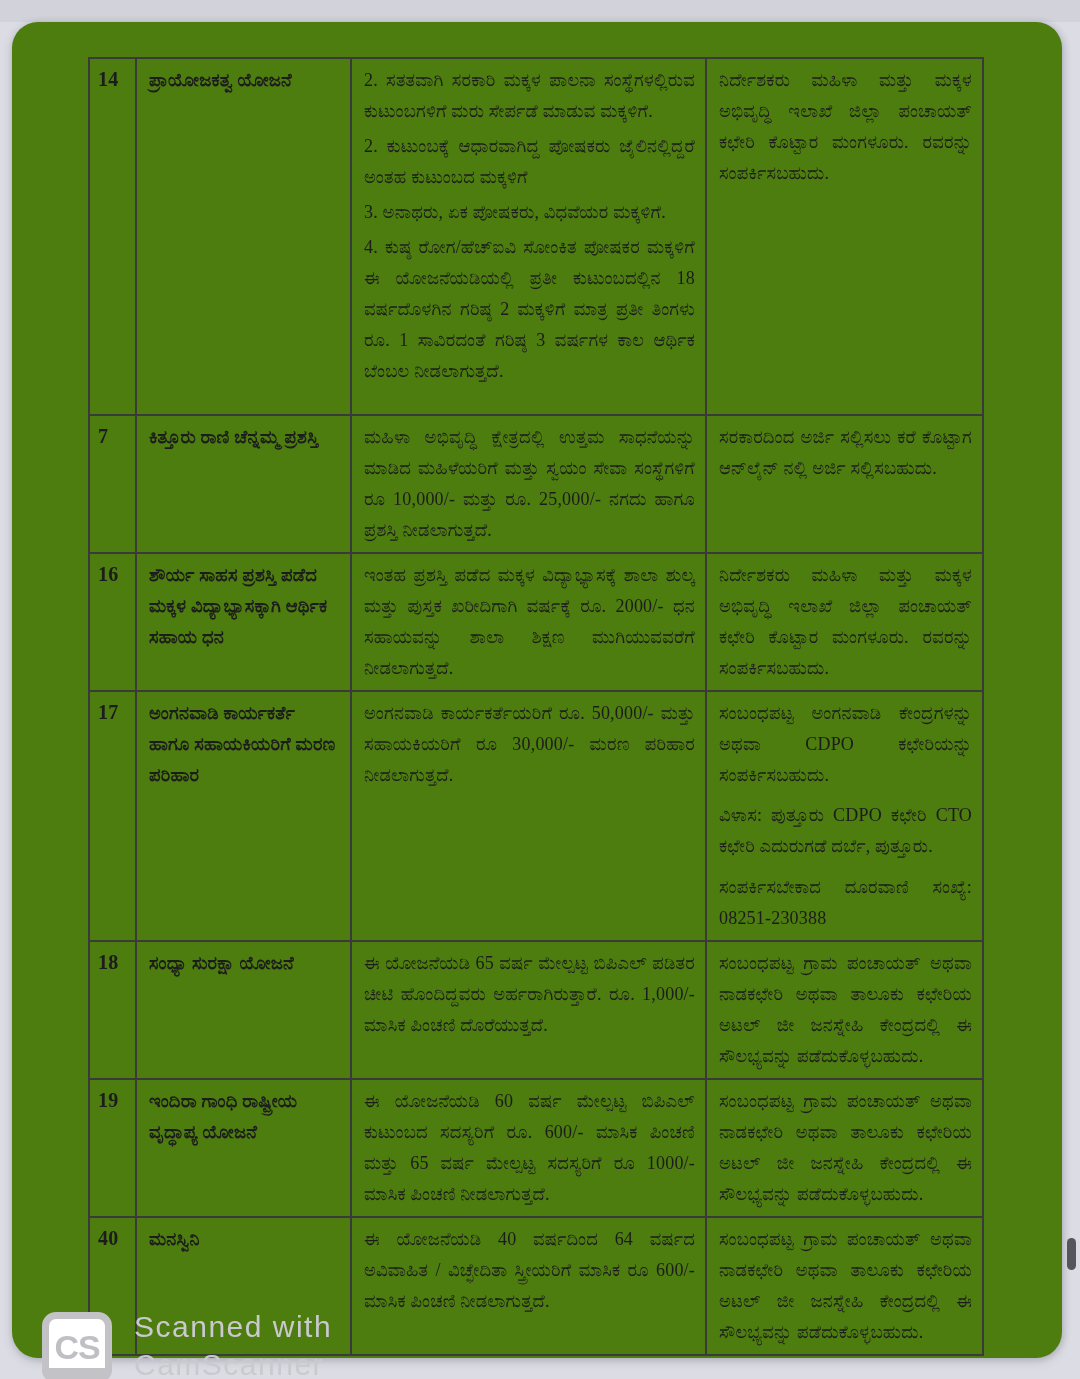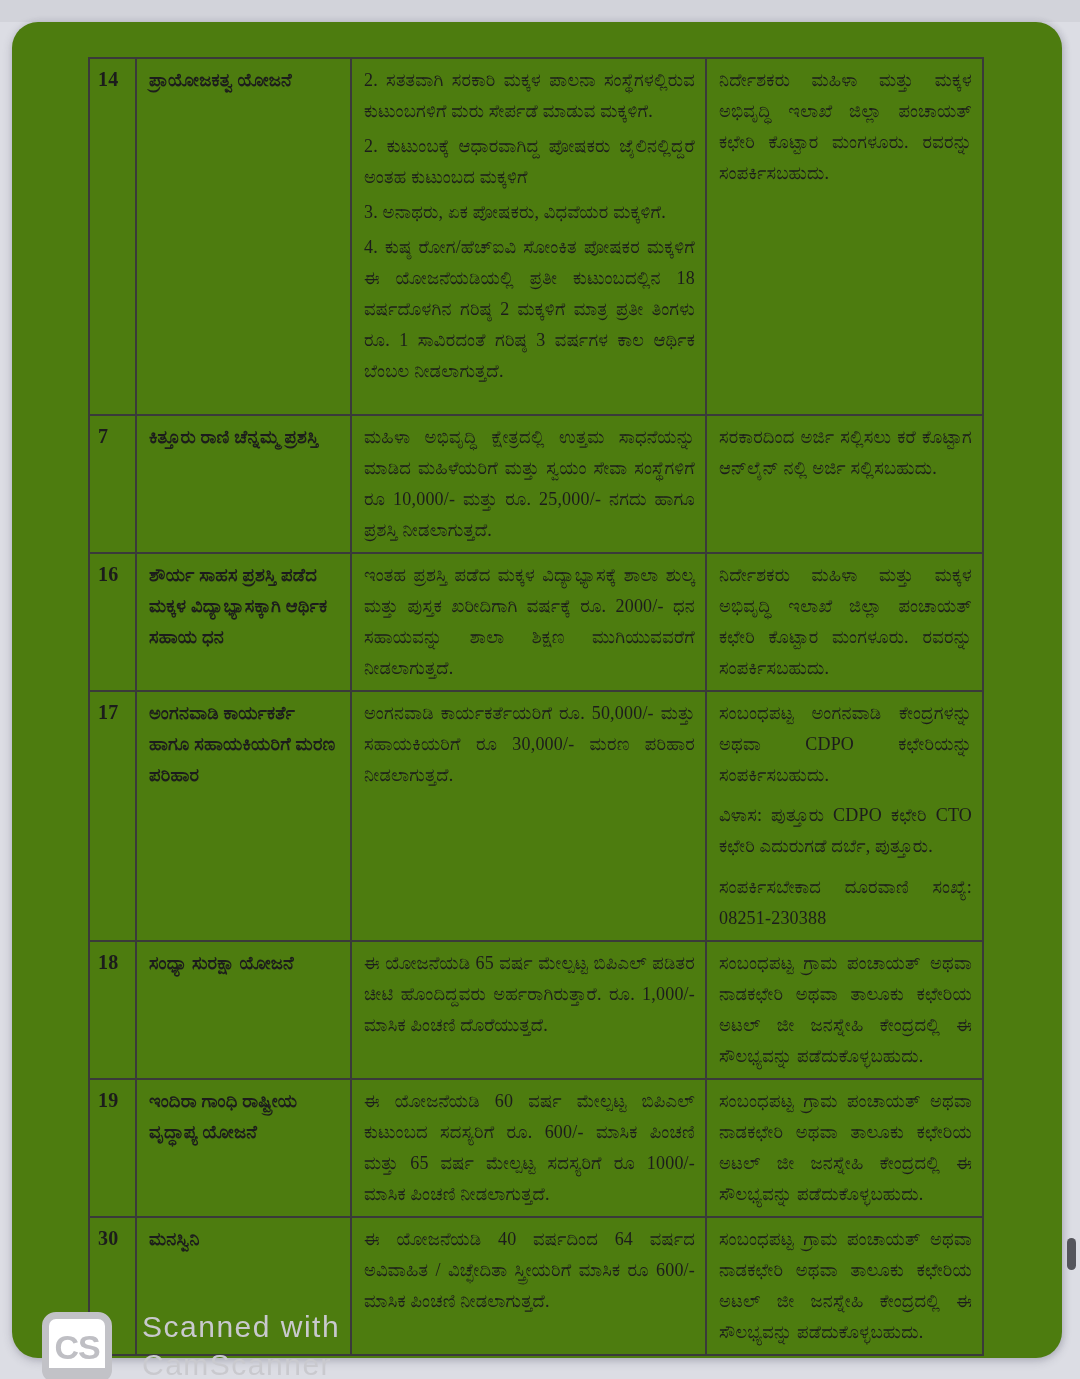--- a/index.html
+++ b/index.html
@@ -61,21 +61,20 @@
     font-family:"Liberation Sans",sans-serif;
   }
   .cs-logo .cs-tab{
     position:absolute;left:-7px;bottom:-7px;width:70px;height:14px;
     background:#c2c2c7;border-radius:0 0 12px 12px;
   }
   .wm-lines{margin-left:22px;color:#c7c7cc;}
   .wm-line{
     font-size:30px;line-height:38px;font-weight:400;letter-spacing:1.5px;
     color:#c9c9ce;
-    margin-left:8px;
   }
   
   .scroll-thumb{
     position:absolute;right:4px;top:1238px;width:9px;height:32px;
     background:#55555c;border-radius:5px;
   }
 </style>
 </head>
 <body>
 
@@ -156,21 +155,21 @@
         <td class="cell-name">ಇಂದಿರಾ ಗಾಂಧಿ ರಾಷ್ಟ್ರೀಯ ವೃದ್ಧಾಪ್ಯ ಯೋಜನೆ</td>
         <td class="cell-desc">
           <p>ಈ ಯೋಜನೆಯಡಿ 60 ವರ್ಷ ಮೇಲ್ಪಟ್ಟ ಬಿಪಿಎಲ್ ಕುಟುಂಬದ ಸದಸ್ಯರಿಗೆ ರೂ. 600/- ಮಾಸಿಕ ಪಿಂಚಣಿ ಮತ್ತು 65 ವರ್ಷ ಮೇಲ್ಪಟ್ಟ ಸದಸ್ಯರಿಗೆ ರೂ 1000/- ಮಾಸಿಕ ಪಿಂಚಣಿ ನೀಡಲಾಗುತ್ತದೆ.</p>
         </td>
         <td class="cell-contact">
           <p>ಸಂಬಂಧಪಟ್ಟ ಗ್ರಾಮ ಪಂಚಾಯತ್ ಅಥವಾ ನಾಡಕಛೇರಿ ಅಥವಾ ತಾಲೂಕು ಕಛೇರಿಯ ಅಟಲ್ ಜೀ ಜನಸ್ನೇಹಿ ಕೇಂದ್ರದಲ್ಲಿ ಈ ಸೌಲಭ್ಯವನ್ನು ಪಡೆದುಕೊಳ್ಳಬಹುದು.</p>
         </td>
       </tr>
 
       <tr class="r20">
-        <td class="cell-num">30</td>
+        <td class="cell-num">40</td>
         <td class="cell-name">ಮನಸ್ವಿನಿ</td>
         <td class="cell-desc">
           <p>ಈ ಯೋಜನೆಯಡಿ 40 ವರ್ಷದಿಂದ 64 ವರ್ಷದ ಅವಿವಾಹಿತ / ವಿಚ್ಛೇದಿತಾ ಸ್ತ್ರೀಯರಿಗೆ ಮಾಸಿಕ ರೂ 600/- ಮಾಸಿಕ ಪಿಂಚಣಿ ನೀಡಲಾಗುತ್ತದೆ.</p>
         </td>
         <td class="cell-contact">
           <p>ಸಂಬಂಧಪಟ್ಟ ಗ್ರಾಮ ಪಂಚಾಯತ್ ಅಥವಾ ನಾಡಕಛೇರಿ ಅಥವಾ ತಾಲೂಕು ಕಛೇರಿಯ ಅಟಲ್ ಜೀ ಜನಸ್ನೇಹಿ ಕೇಂದ್ರದಲ್ಲಿ ಈ ಸೌಲಭ್ಯವನ್ನು ಪಡೆದುಕೊಳ್ಳಬಹುದು.</p>
         </td>
       </tr>
     </tbody>
   </table>

